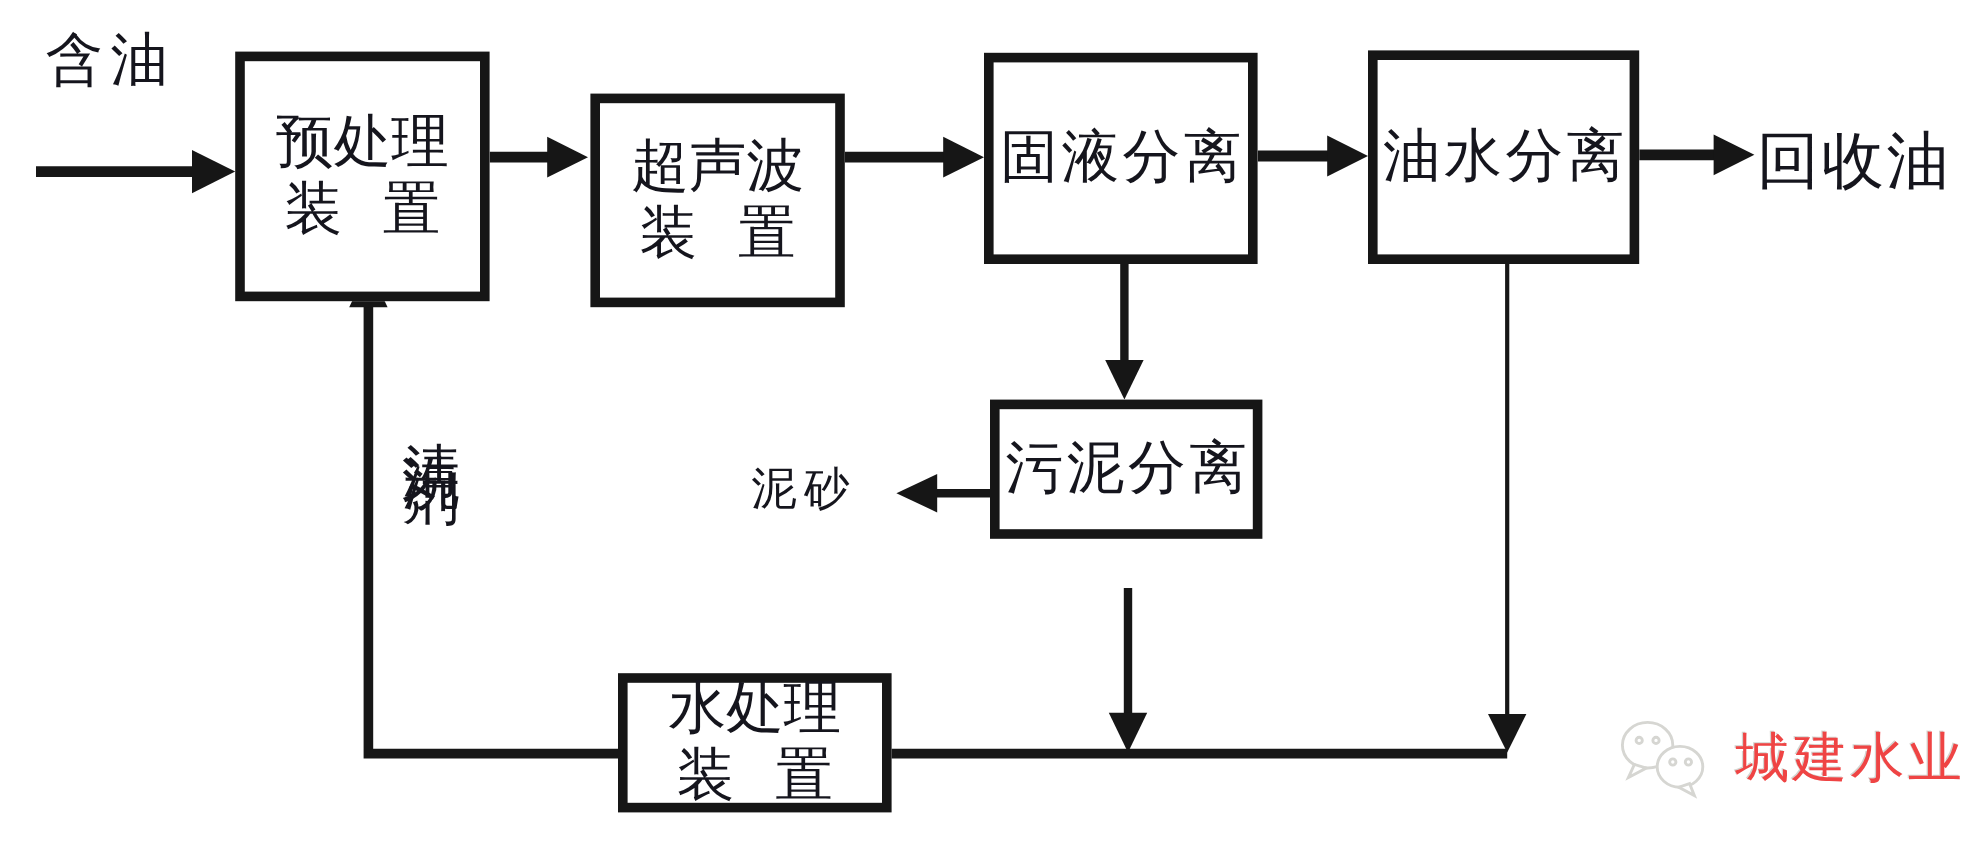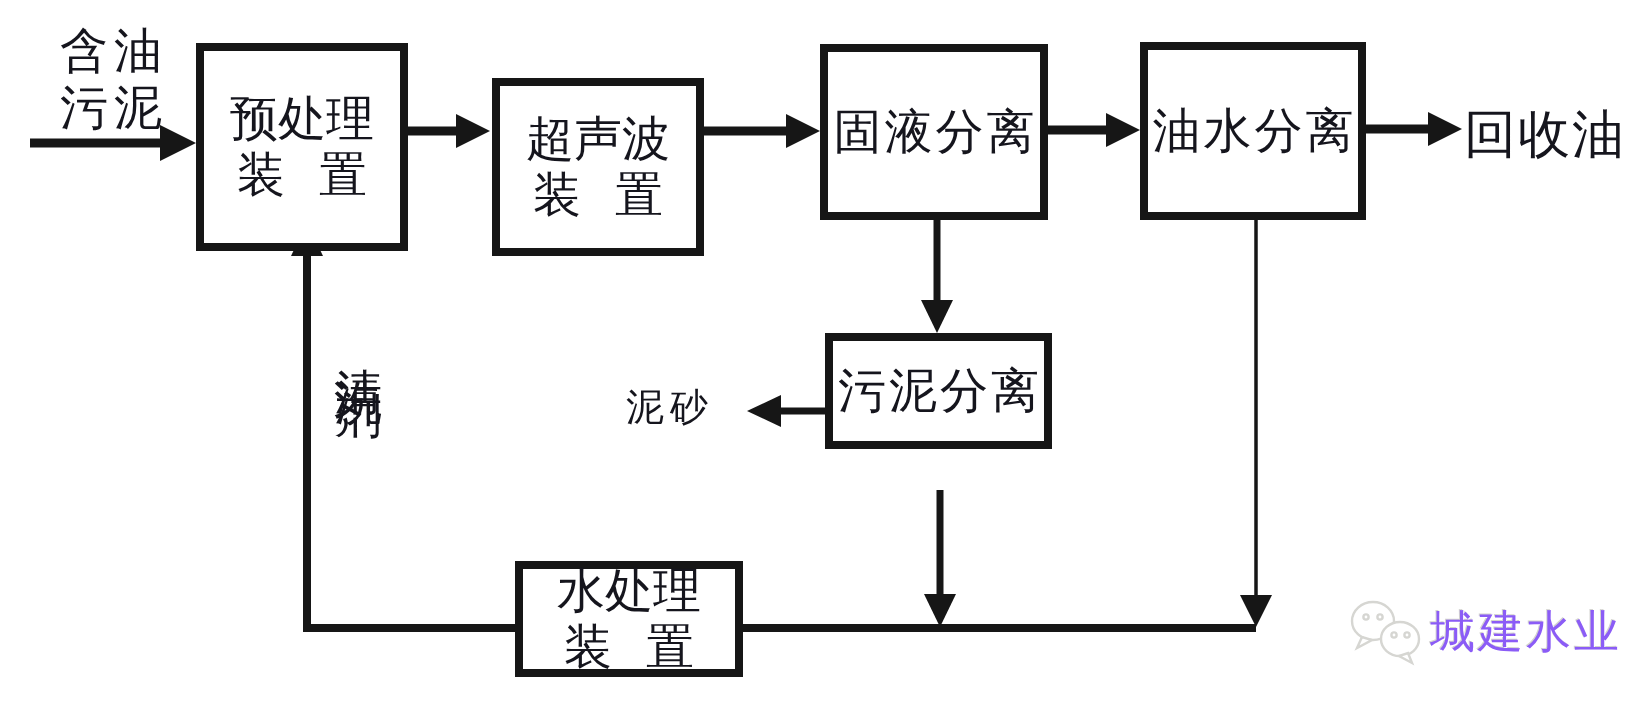--- a/index.html
+++ b/index.html
@@ -25,33 +25,33 @@
   }
   .n1{left:196px;top:43px;width:212px;height:208px;}
   .n2{left:492px;top:42px;width:212px;height:178px;margin-top:36px;}
   .n3{left:820px;top:44px;width:228px;height:176px;}
   .n4{left:1140px;top:42px;width:226px;height:178px;}
   .n5{left:825px;top:333px;width:227px;height:116px;}
   .n6{left:515px;top:561px;width:228px;height:116px;}
   .nl2{letter-spacing:34px;padding-left:34px;}
   .wide4{letter-spacing:3px;padding-left:3px;}
   .lbl{position:absolute;z-index:2;white-space:nowrap;}
-  .lbl-input{left:38px;top:22px;font-size:48px;line-height:57px;letter-spacing:6px;text-align:center;margin-left:22px;}
+  .lbl-input{left:38px;top:22px;font-size:48px;line-height:57px;letter-spacing:6px;text-align:center;}
   .lbl-oil{left:1464px;top:100px;font-size:52px;letter-spacing:2px;}
   .lbl-sand{left:626px;top:382px;font-size:38px;letter-spacing:6px;}
   .lbl-clean{
     left:326px;top:330px;
     writing-mode:vertical-lr;text-orientation:upright;
     font-size:48px;letter-spacing:10px;
   }
   .watermark{
     position:absolute;z-index:3;
     left:1348px;top:598px;
-    display:flex;align-items:center;gap:4px;
-    color:#8b5cf6;
+    display:flex;align-items:center;gap:20px;
+    color:#ef4444;
     text-shadow:1px 1px 0 #ffffff,-1px -1px 0 #d4d4d0;
     font-size:45px;letter-spacing:3px;
     font-family:"Liberation Sans","DejaVu Sans",sans-serif;
   }
 </style>
 </head>
 <body>
 
 <div class="canvas">
 
@@ -132,21 +132,20 @@
     <div class="wide4">污泥分离</div>
   </div>
 
   <div class="node n6">
     <div>水处理</div>
     <div class="nl2">装置</div>
   </div>
 
   <div class="lbl lbl-input">
     <div>含油</div>
-    <div>污泥</div>
   </div>
 
   <div class="lbl lbl-oil">回收油</div>
 
   <div class="lbl lbl-sand">泥砂</div>
 
   <div class="lbl lbl-clean">清洗剂</div>
 
   <div class="watermark">
     <svg width="78" height="68" viewBox="0 0 78 68">

